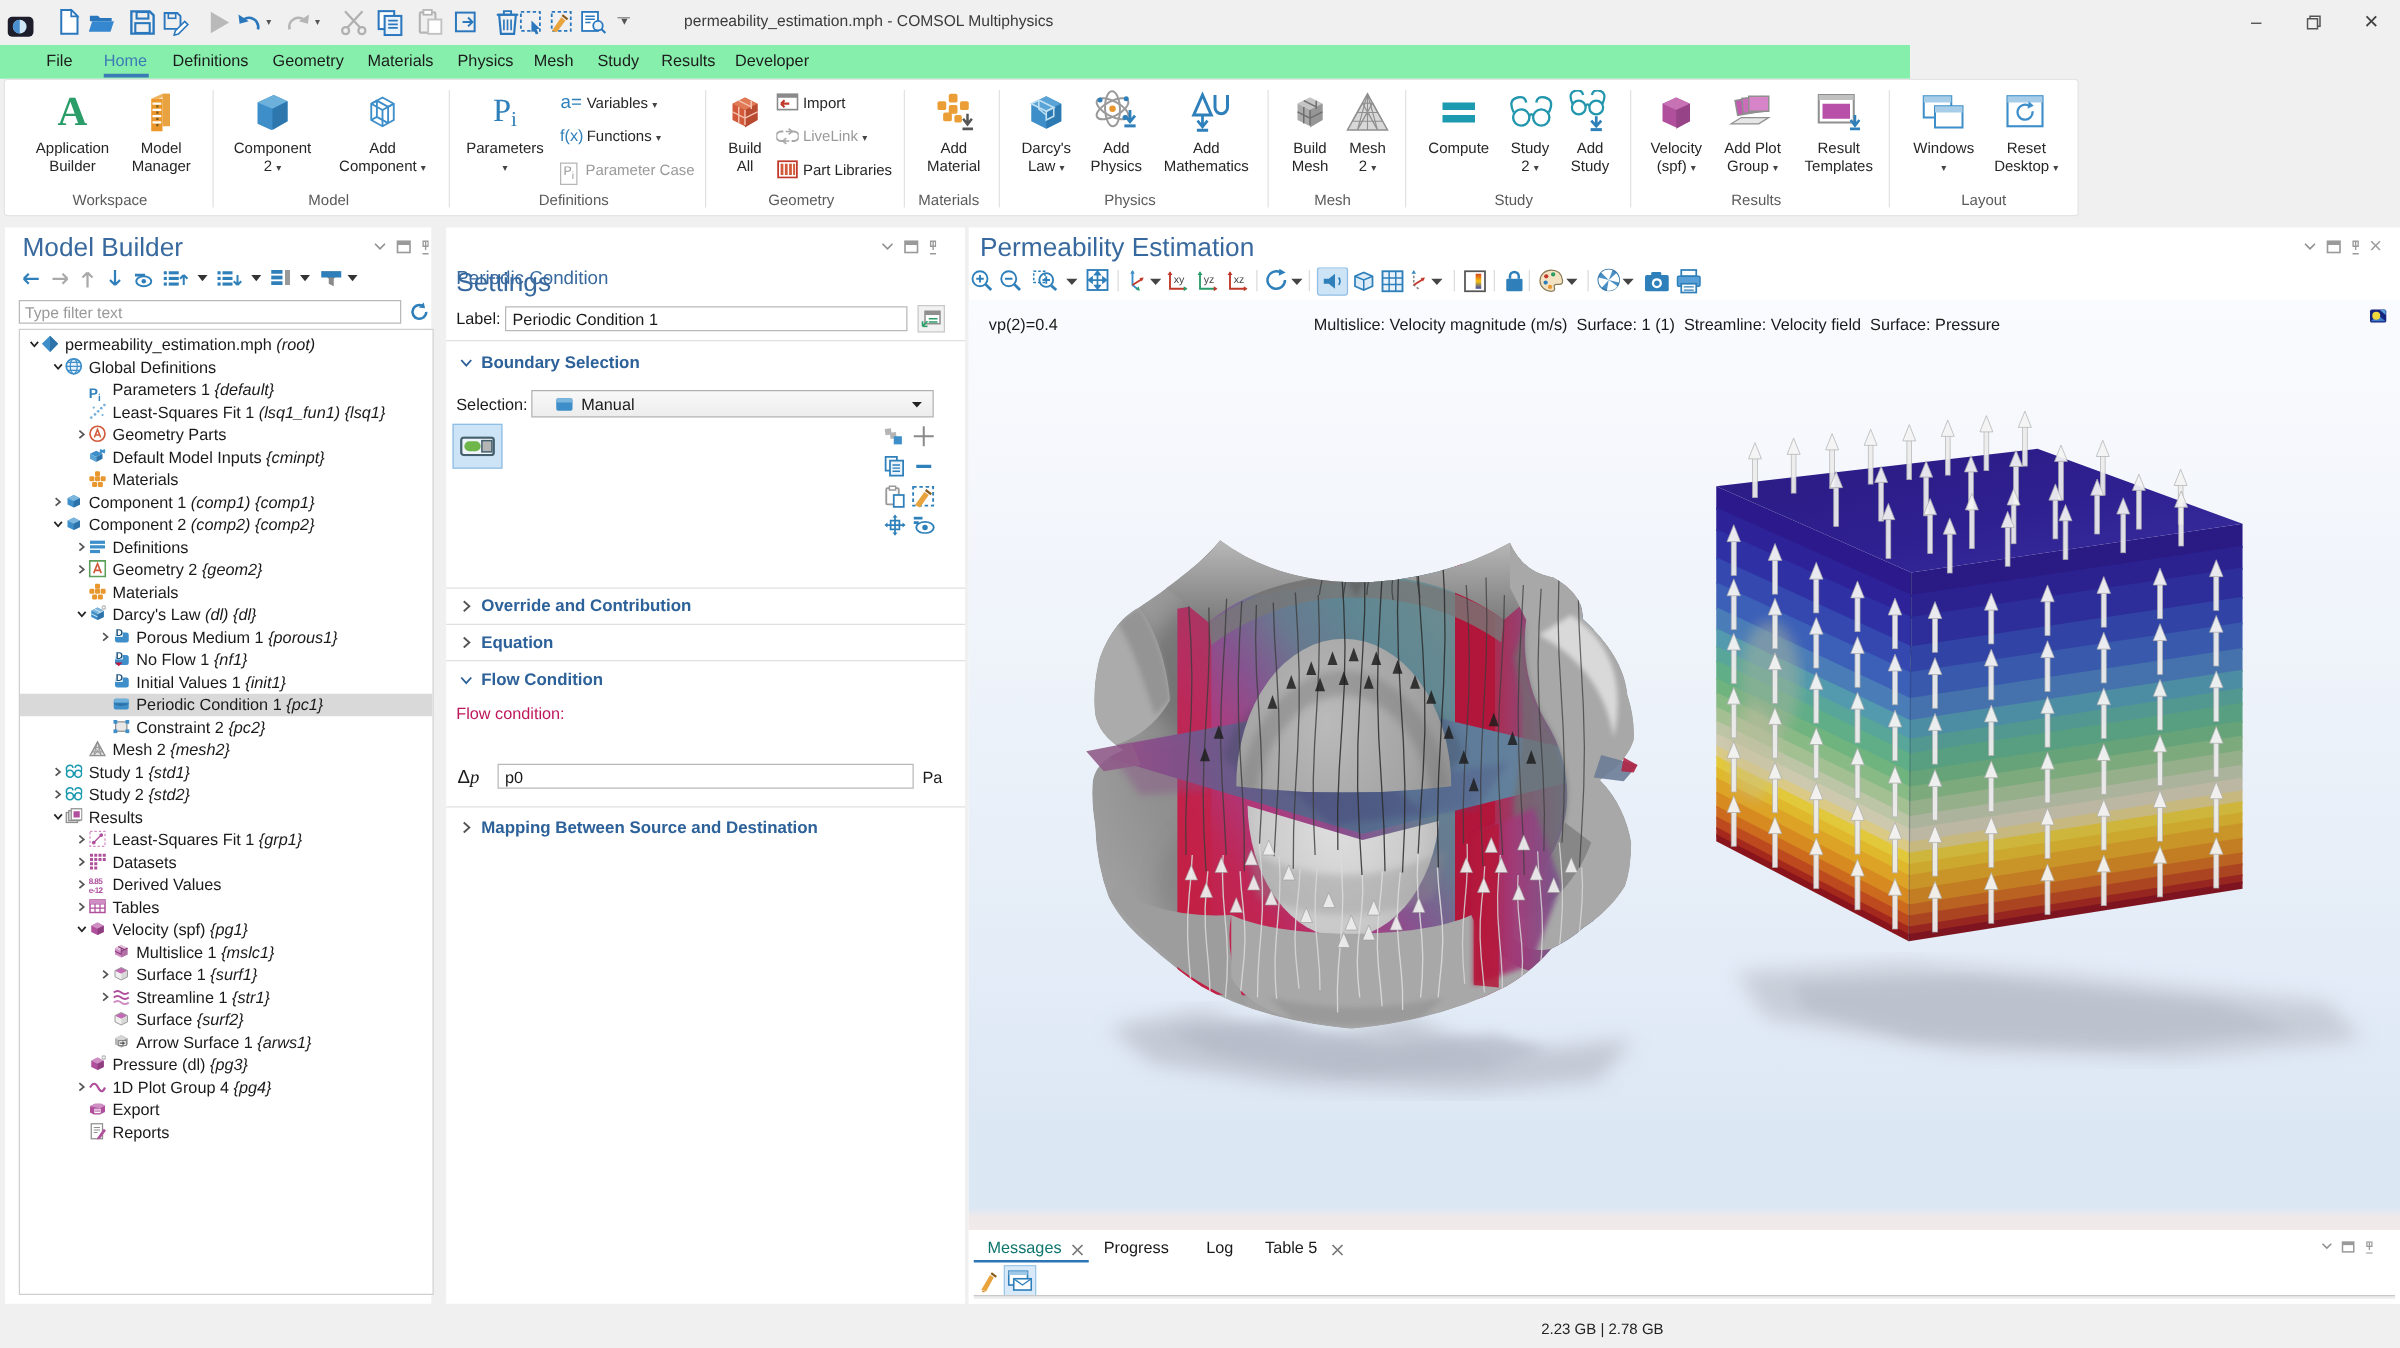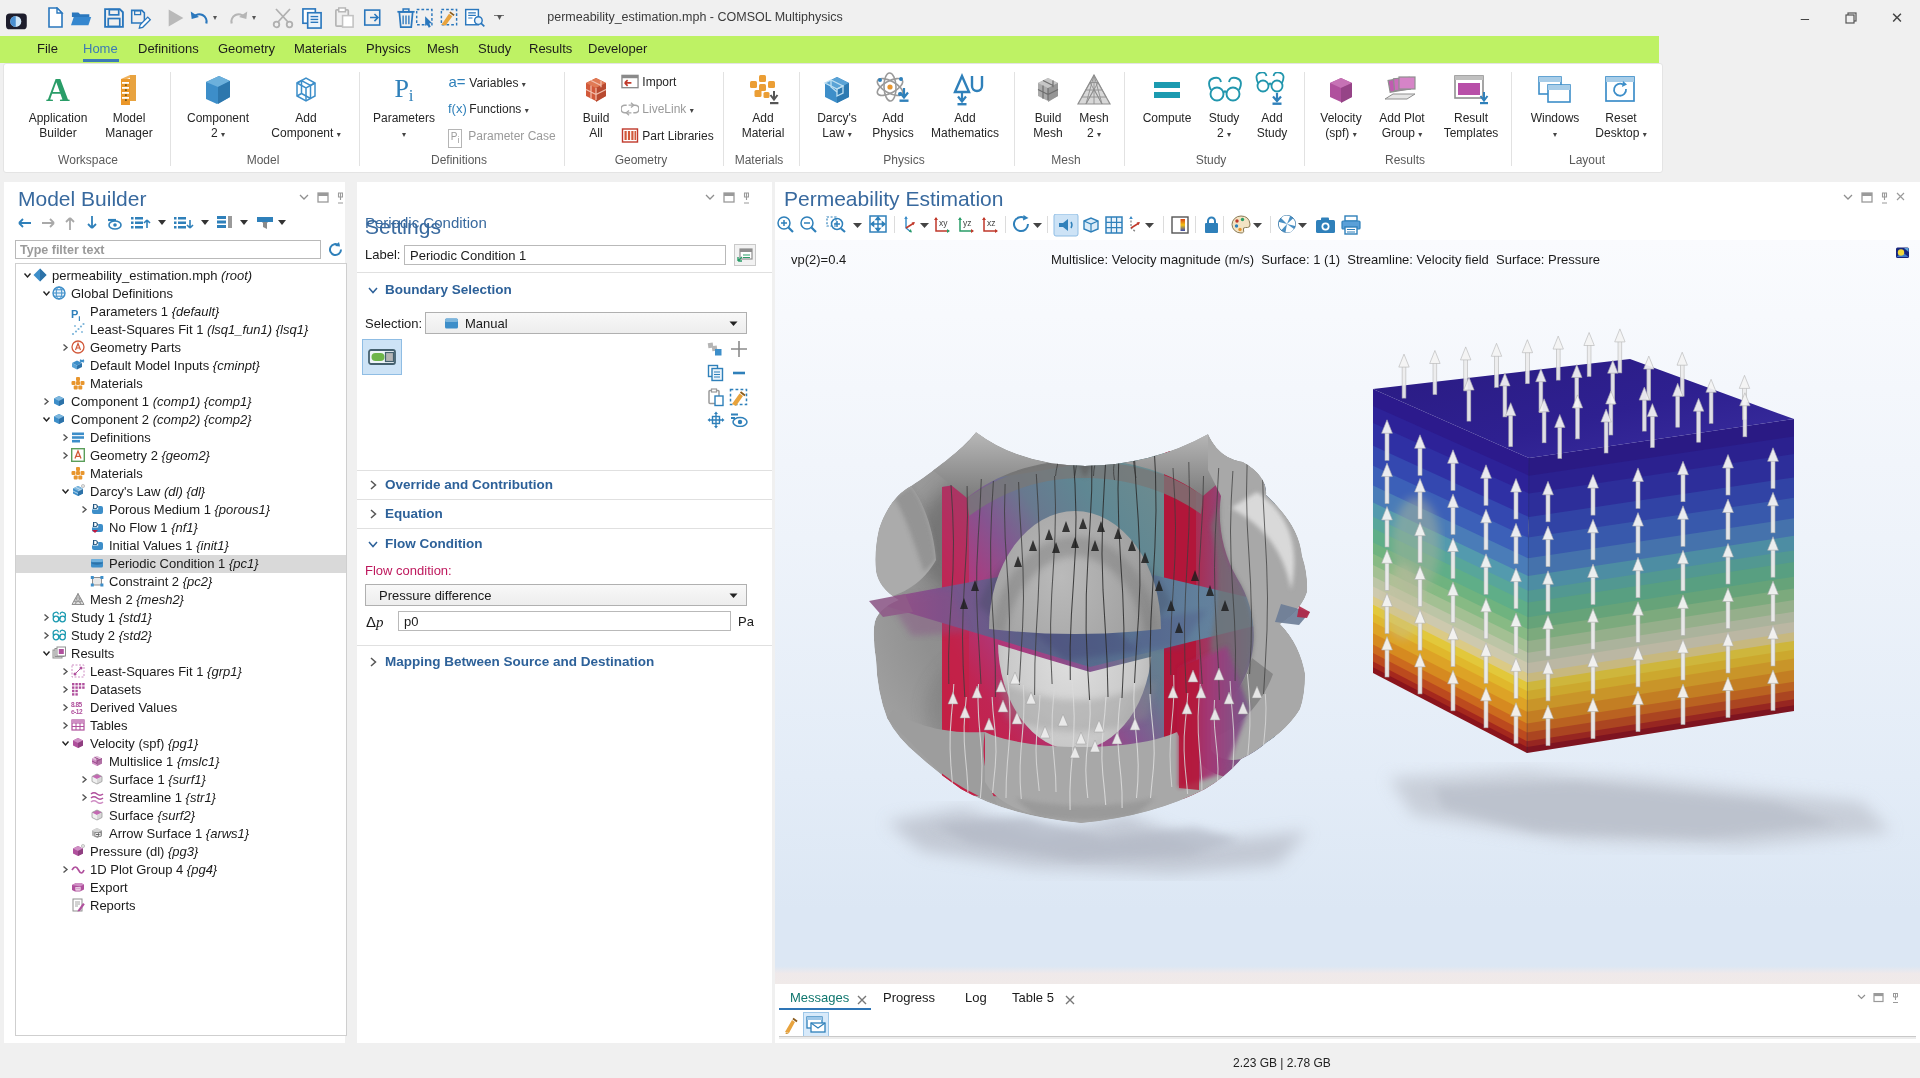--- a/index.html
+++ b/index.html
@@ -5,21 +5,21 @@
 * { margin:0; padding:0; box-sizing:border-box; }
 html,body { width:1920px; height:1078px; overflow:hidden; background:#f0f0f0;
   font-family:"Liberation Sans", sans-serif; -webkit-font-smoothing:antialiased; }
 #app { position:relative; width:1920px; height:1078px; }
 
 #titlebar { position:absolute; left:0; top:0; width:1920px; height:36px; background:#f0f0f0; }
 #title-text { position:absolute; left:450px; top:10px; width:490px; text-align:center; font-size:12.5px; color:#3b3b3b; }
 .qai { position:absolute; top:7px; width:22px; height:22px; }
 .winbtn { position:absolute; top:0; width:46px; height:36px; color:#444; font-size:15px; text-align:center; line-height:36px; }
 
-#menubar { position:absolute; left:0; top:36px; width:1659px; height:27px; background:#bef264;text-align:center; }
+#menubar { position:absolute; left:0; top:36px; width:1528px; height:27px; background:#86efac;text-align:center; }
 .mtab { position:absolute; top:5px; font-size:13px; color:#1c1c1c; }
 .mtab.active { color:#3c7ab5; }
 #home-underline { position:absolute; left:83px; top:23px; width:36px; height:3px; background:#3c7ab5; }
 
 #ribbon { position:absolute; left:3px; top:63px; width:1660px; height:110px; background:#ffffff; border:1px solid #e4e4e4; border-radius:3px; }
 .rsep { position:absolute; top:8px; width:1px; height:94px; background:#e2e2e2; }
 .rlabel { position:absolute; top:89px; font-size:12px; color:#5a5a5a; text-align:center; width:120px; margin-left:-60px; }
 .rbig { position:absolute; top:8px; width:100px; text-align:center; }
 .rbig .ric { height:36px; display:flex; align-items:center; justify-content:center; }
 .rbig .rtx { font-size:12px; color:#262626; line-height:15px; margin-top:3px; white-space:nowrap; }
@@ -507,21 +507,21 @@
             <rect x="199" y="11" width="9" height="3"></rect>
             <rect x="210" y="2" width="4" height="12" fill="#9a9a9a"></rect>
           </g>
       <path d="M222 6 l4 5 l4 -5 z" fill="#333"></path>
       <g>
             <path d="M239 3 h16 l-6 6 v6 l-4 -2 v-4 z" fill="#8a8a8a"></path>
             <rect x="239" y="3" width="16" height="5" fill="#2f80ba"></rect>
           </g>
       <path d="M260 6 l4 5 l4 -5 z" fill="#333"></path>
     </svg></div>
-    <div style="position:absolute;left:11px;top:58px;width:306px;height:19px;border:1px solid #b9b9b9;background:#fff;font-size:12.5px;color:#9a9a9a;line-height:18px;padding-left:4px;font-weight:bold;">Type filter text</div>
+    <div style="position:absolute;left:11px;top:58px;width:306px;height:19px;border:1px solid #b9b9b9;background:#fff;font-size:12.5px;color:#9a9a9a;line-height:18px;padding-left:4px;">Type filter text</div>
     <div style="position:absolute;left:323px;top:59px"><svg width="17" height="17" viewBox="0 0 17 17">
           <path d="M14 8.5 a5.5 5.5 0 1 1 -2 -4.2" fill="none" stroke="#2f80ba" stroke-width="2"></path>
           <path d="M12 1 l1 4.5 l-5 -0.5 z" fill="#2f80ba"></path>
         </svg></div>
     <div id="mb-tree">
 <div style="height:3px"></div>
 <div class="trow" style="padding-left:7px"><span class="ch"><svg width="9" height="9" viewBox="0 0 9 9">
               <path d="M1.5 2.5 l3 3.5 l3 -3.5" fill="none" stroke="#222" stroke-width="1.4"></path>
             </svg></span><svg class="tic" width="14" height="14" viewBox="0 0 14 14">
             <path d="M7 0.5 L13.5 7 L7 13.5 L0.5 7 z" fill="#3d8ec9"></path>
@@ -873,25 +873,20 @@
     <svg style="position:absolute;left:12px;top:327px" width="9" height="10" viewBox="0 0 9 10">
         <path d="M2 1 l4.5 4 l-4.5 4" fill="none" stroke="#555" stroke-width="1.5"></path>
       </svg>
     <div class="sec-h" style="position:absolute;left:28px;top:324px">Equation</div>
     <div class="divider" style="top:346px"></div>
     <svg style="position:absolute;left:11px;top:358px" width="10" height="9" viewBox="0 0 10 9">
         <path d="M1 2 l4 4.5 l4 -4.5" fill="none" stroke="#2d6199" stroke-width="1.5"></path>
       </svg>
     <div class="sec-h" style="position:absolute;left:28px;top:354px">Flow Condition</div>
     <div style="position:absolute;left:8px;top:381px;font-size:13px;color:#be185d">Flow condition:</div>
-    <div style="position:absolute;left:8px;top:402px;width:382px;height:22px;border:1px solid #b0b0b0;background:linear-gradient(#f8f8f8,#ededed);font-size:13px;color:#1a1a1a;line-height:21px;padding-left:13px;">Pressure difference
-      <svg width="9" height="6" viewBox="0 0 9 6" style="position:absolute;right:8px;top:8px">
-          <path d="M0.5 0.5 L4.5 5 L8.5 0.5 z" fill="#222"></path>
-        </svg>
-    </div>
     <div style="position:absolute;left:9px;top:431px;font-size:15px;color:#1a1a1a">Δ<i style="font-family:'Liberation Serif',serif;font-size:15px">p</i></div>
     <div style="position:absolute;left:41px;top:429px;width:333px;height:20px;border:1px solid #b9b9b9;background:#fff;font-size:13px;color:#1a1a1a;line-height:19px;padding-left:5px;">p0</div>
     <div style="position:absolute;left:381px;top:432px;font-size:13px;color:#1a1a1a">Pa</div>
     <div class="divider" style="top:463px"></div>
     <svg style="position:absolute;left:12px;top:475px" width="9" height="10" viewBox="0 0 9 10">
         <path d="M2 1 l4.5 4 l-4.5 4" fill="none" stroke="#555" stroke-width="1.5"></path>
       </svg>
     <div class="sec-h" style="position:absolute;left:28px;top:472px">Mapping Between Source and Destination</div>
   </div>
   <div class="panel" id="gfxp">

